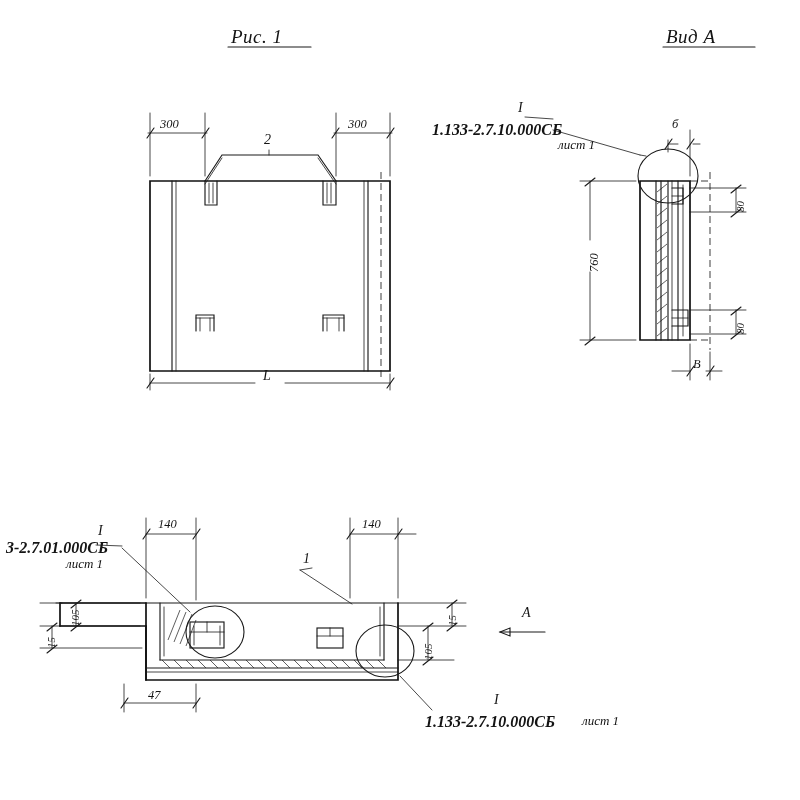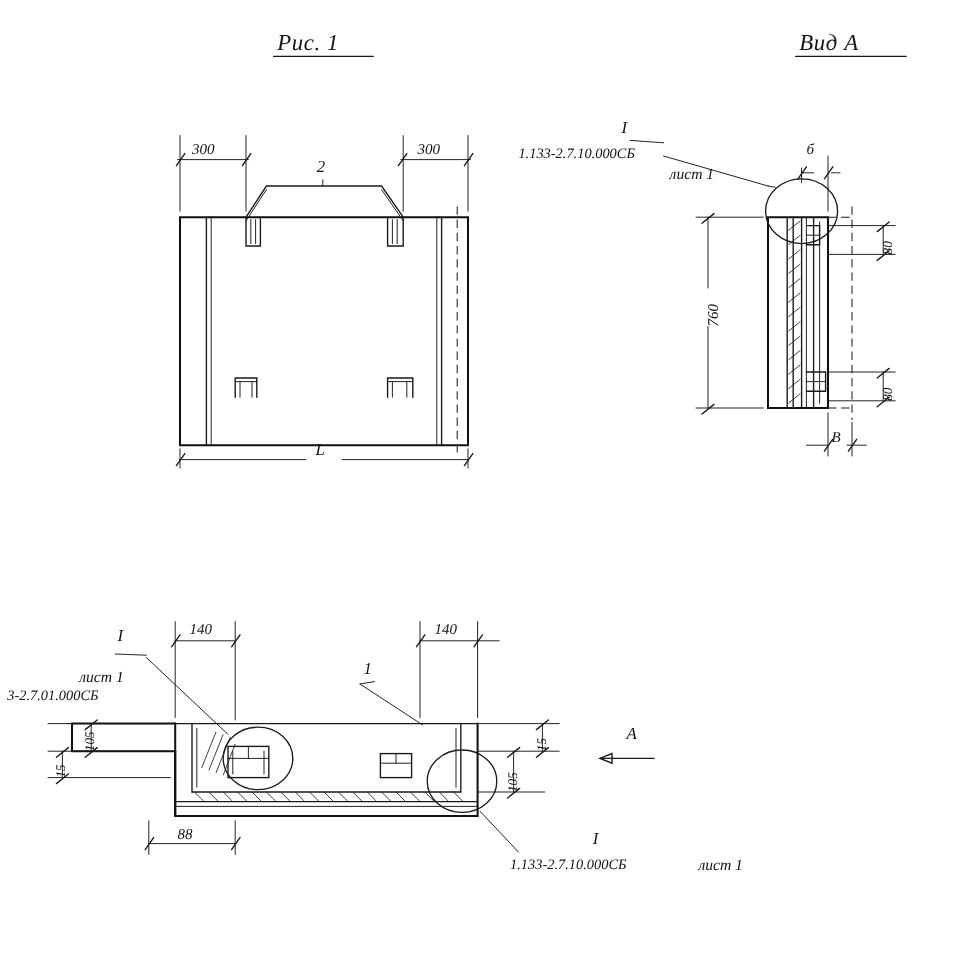--- a/index.html
+++ b/index.html
@@ -35,21 +35,22 @@
     font-weight: 400;
     letter-spacing: 0.5px;
   }
   .lbl.dim {
     font-size: 12.5px;
   }
   .lbl.dim-sm {
     font-size: 11px;
   }
   .lbl.code {
-    font-size: 12px;
+    font-size: 16px;
+    font-weight: bold;
   }
   .lbl.code-sm {
     font-size: 13px;
   }
   .lbl.mark {
     font-size: 14px;
   }
   .rot90 {
     transform: rotate(-90deg);
     transform-origin: left top;
@@ -329,32 +330,32 @@
   <div class="lbl code" style="left:432px; top:122px;">1.133-2.7.10.000СБ</div>
   <div class="lbl code-sm" style="left:558px; top:138px;">лист 1</div>
 
   <div class="lbl dim" style="left:672px; top:118px;">б</div>
   <div class="lbl dim rot90" style="left:588px; top:272px;">760</div>
   <div class="lbl dim-sm rot90" style="left:735px; top:212px;">80</div>
   <div class="lbl dim-sm rot90" style="left:735px; top:334px;">80</div>
   <div class="lbl dim" style="left:693px; top:358px;">В</div>
 
   <div class="lbl mark" style="left:98px; top:524px;">I</div>
-  <div class="lbl code" style="left:6px; top:540px;margin-top:33px;">3-2.7.01.000СБ</div>
+  <div class="lbl code" style="left:6px; top:540px;">3-2.7.01.000СБ</div>
   <div class="lbl code-sm" style="left:66px; top:557px;">лист 1</div>
 
   <div class="lbl mark" style="left:494px; top:693px;">I</div>
   <div class="lbl code" style="left:425px; top:714px;">1.133-2.7.10.000СБ</div>
   <div class="lbl code-sm" style="left:582px; top:714px;">лист 1</div>
 
   <div class="lbl dim" style="left:158px; top:518px;">140</div>
   <div class="lbl dim" style="left:362px; top:518px;">140</div>
   <div class="lbl mark" style="left:303px; top:552px;">1</div>
 
   <div class="lbl dim-sm rot90" style="left:70px; top:626px;">105</div>
   <div class="lbl dim-sm rot90" style="left:46px; top:648px;">15</div>
   <div class="lbl dim-sm rot90" style="left:447px; top:626px;">15</div>
   <div class="lbl dim-sm rot90" style="left:423px; top:660px;">105</div>
-  <div class="lbl dim" style="left:148px; top:689px;">88</div>
+  <div class="lbl dim" style="left:148px; top:689px;">47</div>
 
   <div class="lbl mark" style="left:522px; top:606px;">А</div>
 
 </div>
 
 </body></html>

